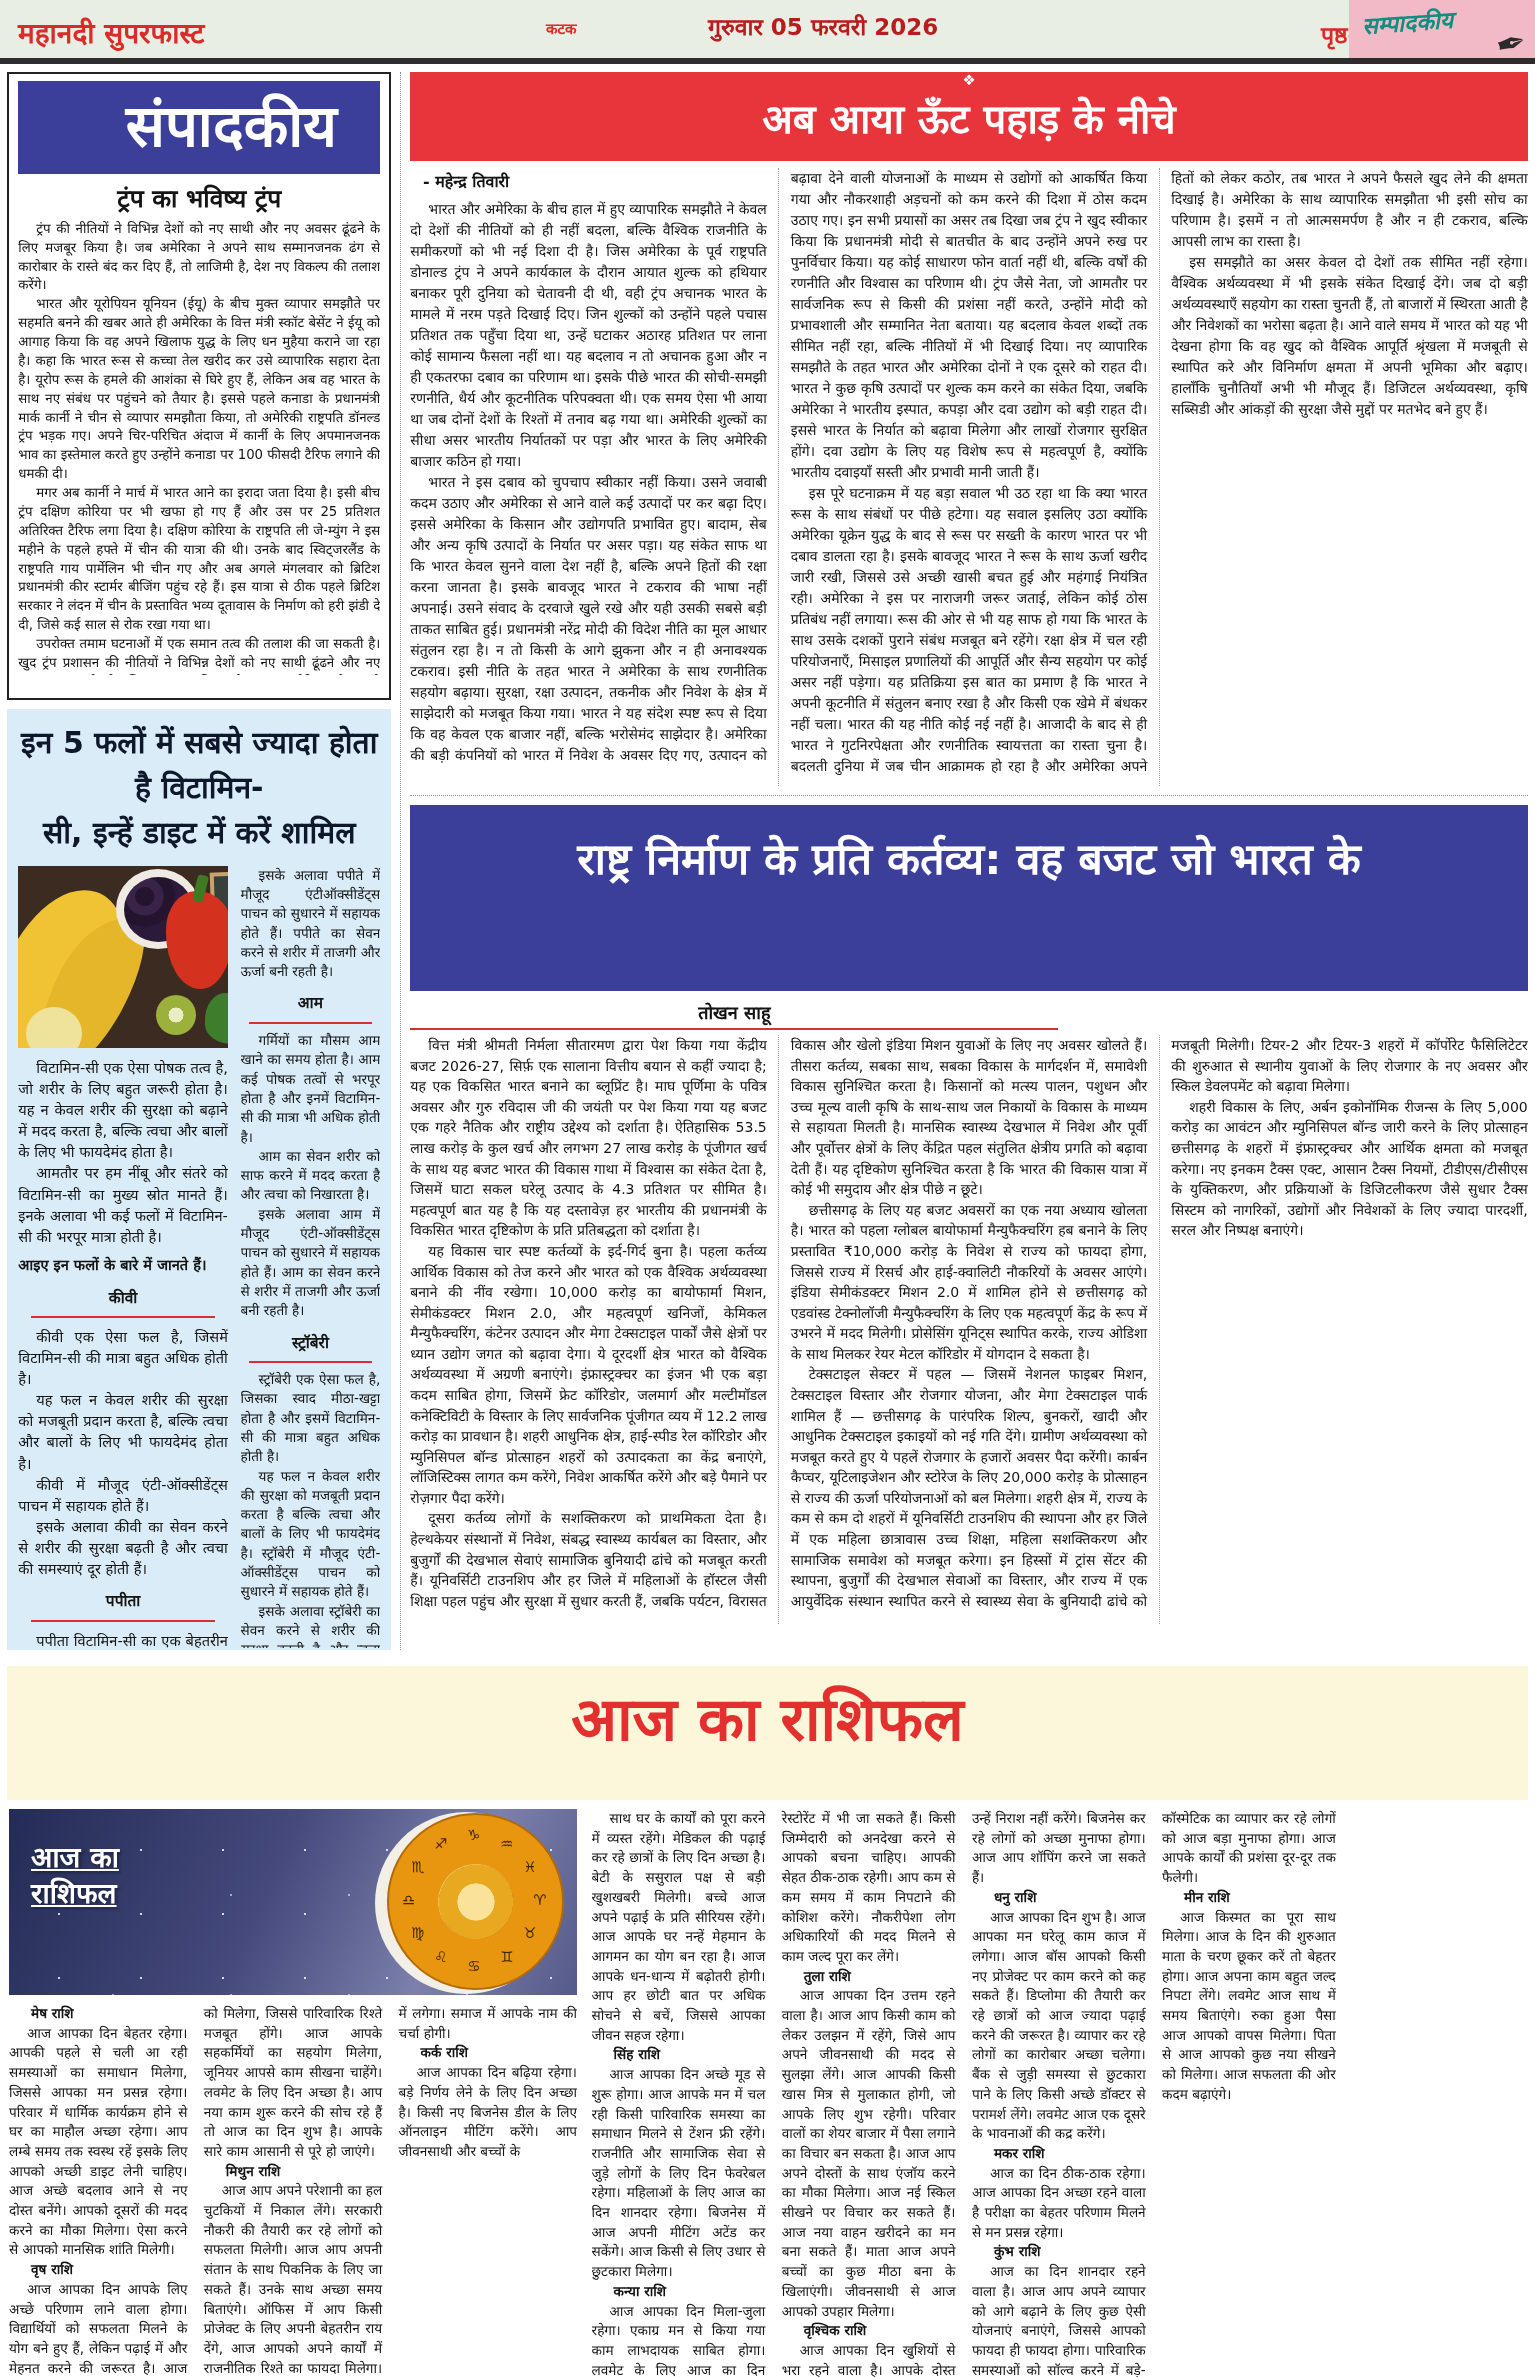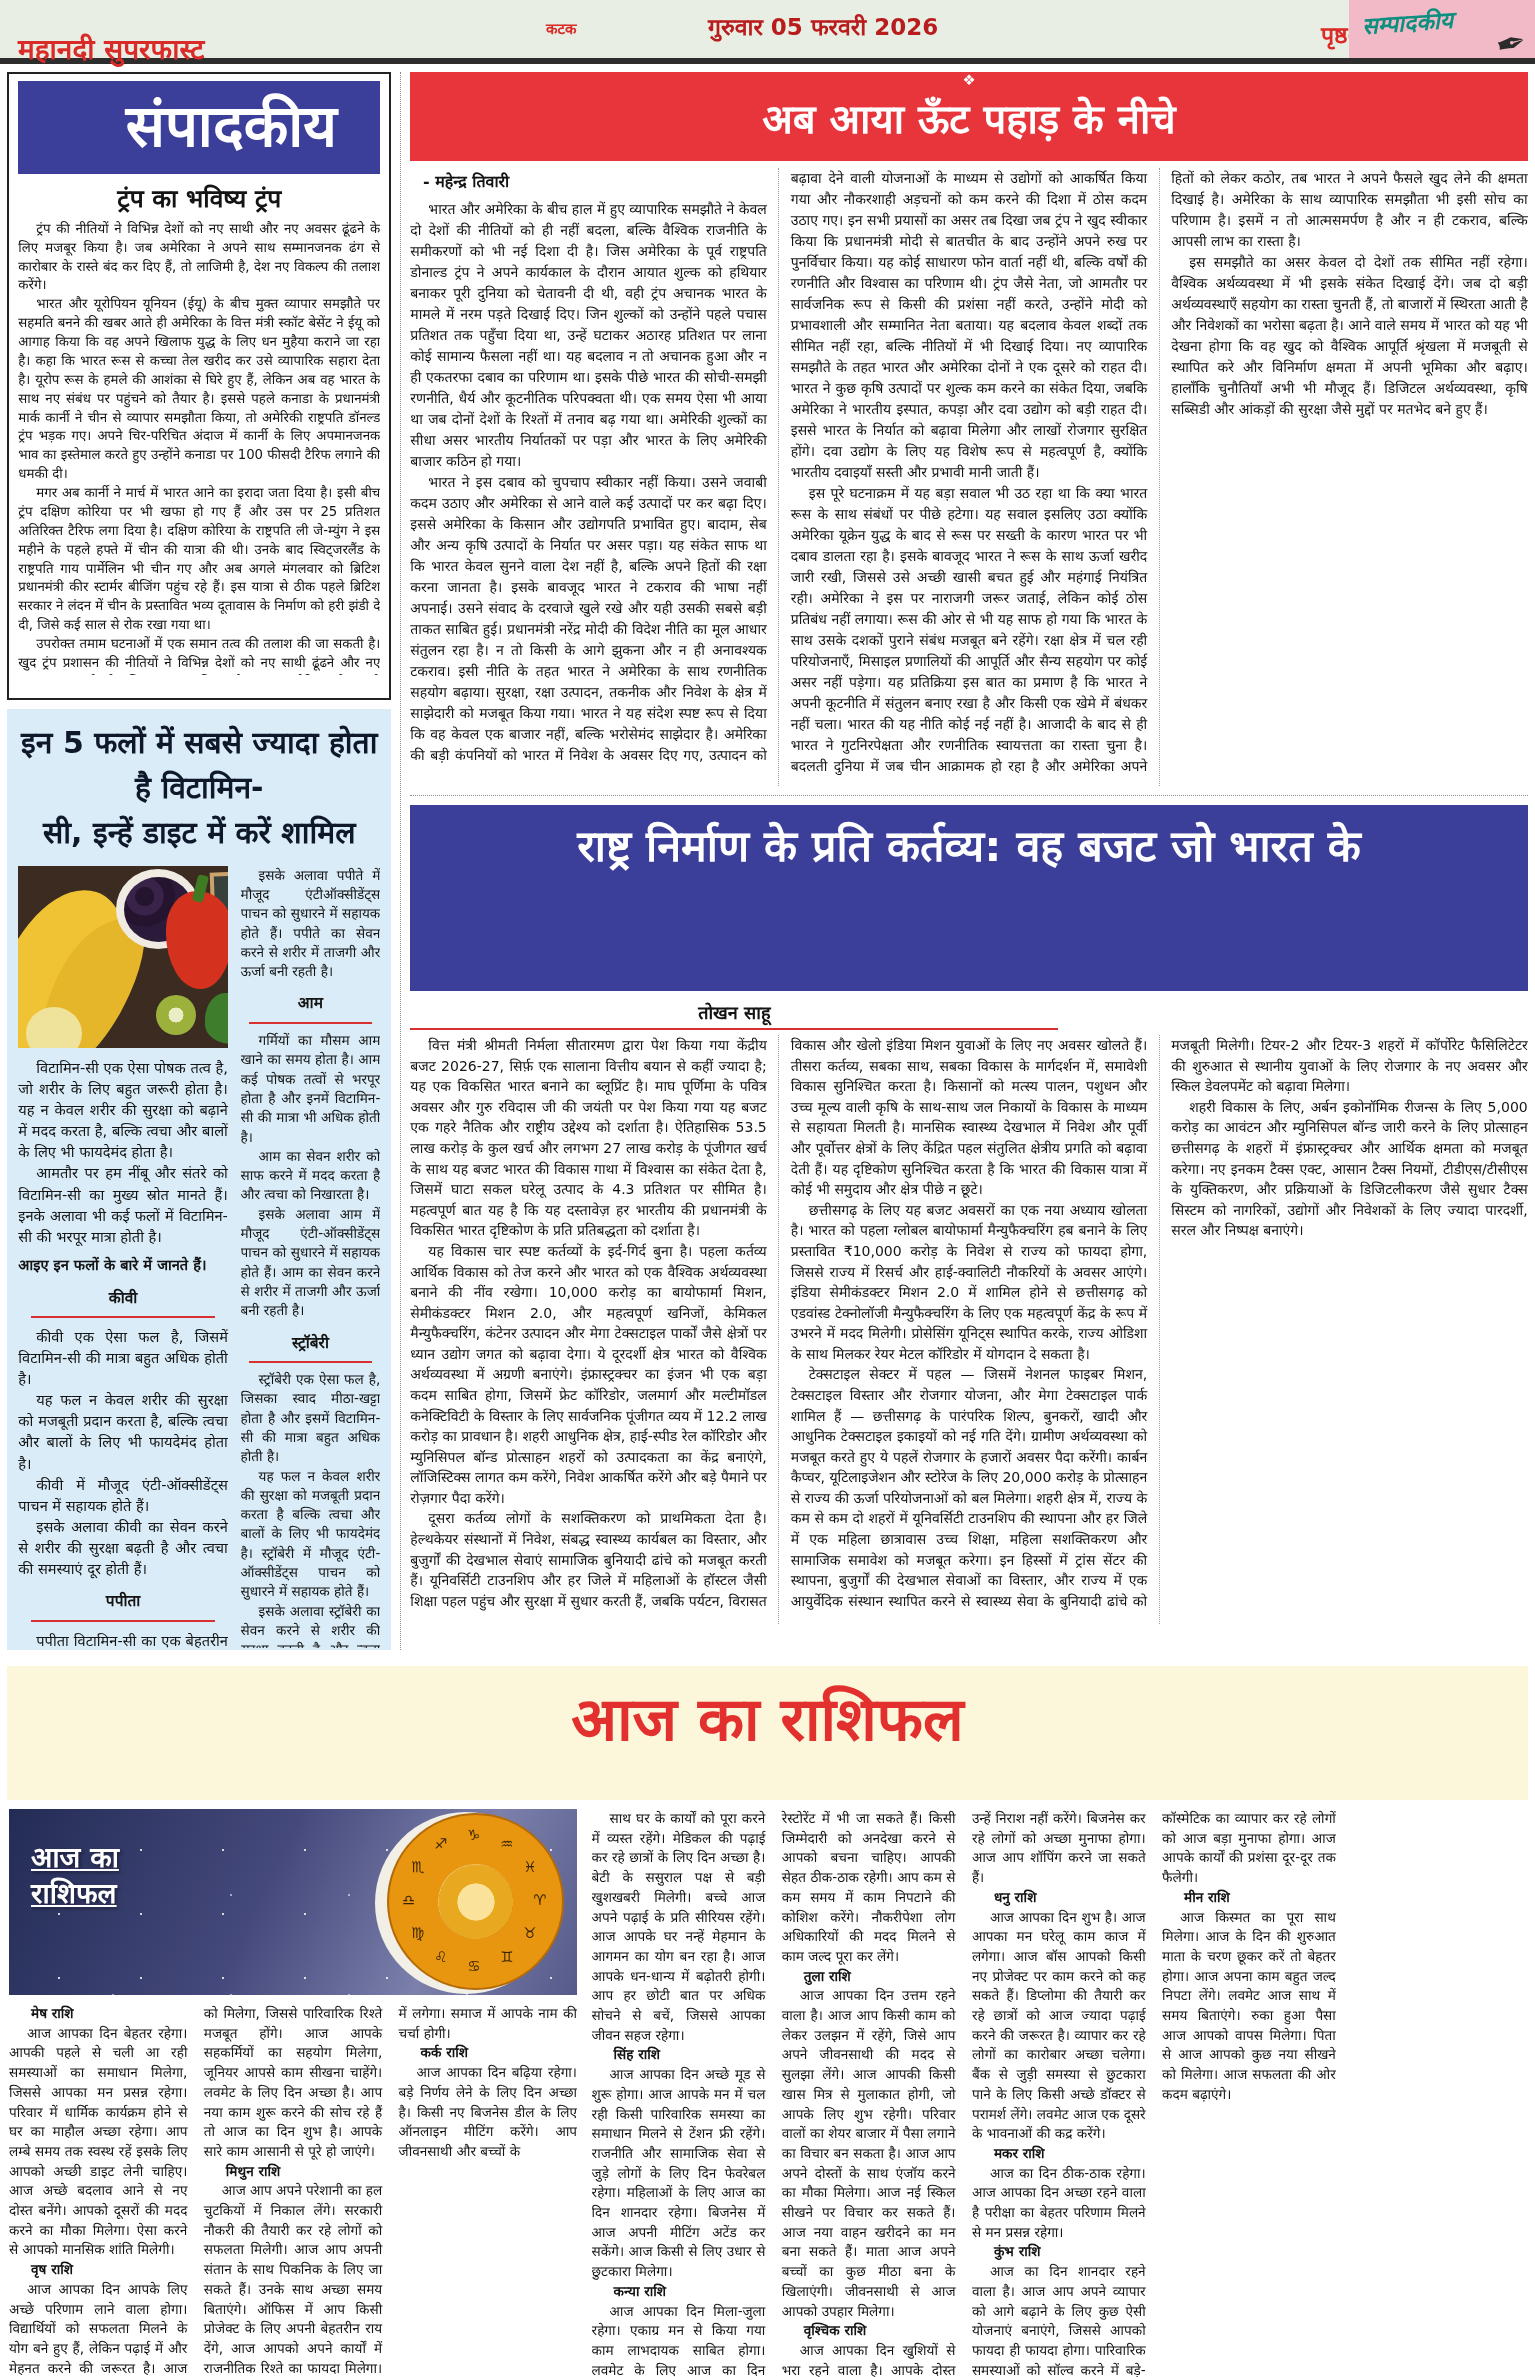--- a/index.html
+++ b/index.html
@@ -2,21 +2,21 @@
 <html style="font-size:14.6px"><head>
 <meta charset="utf-8">
 <style>
   * { margin:0; padding:0; box-sizing:border-box; }
   html,body { background:#fff; }
   body { font-family:"DejaVu Sans", sans-serif; color:#141414; width:1535px; }
   .page { width:1535px; height:2377px; background:#fff; overflow:hidden; position:relative; }
 
   
   .masthead { position:relative; height:58px; background:#e8eee3; }
-  .paper-name { position:absolute; left:18px; top:29px; font-size:28px; font-weight:700; color:#d92b28; }
+  .paper-name { position:absolute; left:18px; top:13px; font-size:28px; font-weight:700; color:#d92b28; }
   .m-city  { position:absolute; left:546px; top:18px; font-size:15px; font-weight:700; color:#d92b28; }
   .m-date  { position:absolute; left:708px; top:10px; font-size:23px; font-weight:700; color:#b91c1c; }
   .m-page  { position:absolute; left:1321px; top:18px; font-size:23px; font-weight:700; color:#d92b28; }
   .logo-box { position:absolute; right:0; top:0; width:186px; height:58px; background:#f2bac6; overflow:hidden; }
   .logo-text { position:absolute; left:12.7px; top:5.5px; font-size:23px; font-weight:700; color:#0e8f80; font-style:italic; transform:rotate(-4deg); }
   .pen-icon { position:absolute; right:9px; bottom:-5.5px; font-size:36px; color:#2b2b2b; transform:rotate(-15deg); }
   .top-rule { height:6.4px; background:#2d2d2d; }
 
   
   .main { display:flex; padding:7.3px; gap:9px; }
@@ -60,21 +60,21 @@
   .blk.lead { font-weight:700; margin:7.3px 0; }
   .blk.h { font-weight:700; font-size:15.5px; text-align:center; width:88%; margin:11px auto 7.3px; border-bottom:2.7px solid #d83030; padding-bottom:7.3px; }
   .blk.rh { font-weight:600; text-indent:22px; }
 
   
   .red-banner { position:relative; height:89px; background:#e8353c; color:#fff; font-size:40px; font-weight:700; text-align:center; line-height:95px; overflow:hidden; }
   .ornament { position:absolute; top:1.8px; left:50%; transform:translateX(-50%); font-size:14.6px; line-height:1; color:#fff; }
   .camel-body { margin-top:7.3px; height:618px; overflow:hidden; columns:3; column-gap:24px; column-rule:1.8px dotted #9a9a9a; column-fill:auto; font-size:14px; line-height:1.5; }
 
   .budget-sec { border-top:1.8px dotted #8b8b8b; margin-top:9px; padding-top:9px; }
-  .blue-banner { background:#3c3f99; color:#fff; text-align:center; font-size:43px; font-weight:700; line-height:1.9; height:186px; overflow:hidden; padding-top:1px; }
+  .blue-banner { background:#3c3f99; color:#fff; text-align:center; font-size:43px; font-weight:700; line-height:1.9; height:186px; overflow:hidden; padding-top:14px; }
   .byline2-wrap { width:58%; text-align:center; border-bottom:2.7px solid #d83030; padding:5.5px 0 3.6px; margin:3.6px 0 5.5px; font-size:18px; font-weight:700; }
   .budget-body { height:589px; overflow:hidden; columns:3; column-gap:24px; column-rule:1.8px dotted #9a9a9a; column-fill:auto; font-size:14px; line-height:1.47; }
 
   
   .rashi-banner { margin:9px 7.3px 0; height:134px; background:#fcf7da; color:#e2302e; font-size:60px; font-weight:700; text-align:center; line-height:107px; overflow:hidden; }
   .rashi-body { display:flex; gap:14.6px; padding:9px 9px 0; height:611px; overflow:hidden; }
   .rashi-left { width:568px; flex:none; }
   .rashi-img { position:relative; width:100%; height:186px; overflow:hidden;
     background:linear-gradient(115deg,#232c55 0%,#45497c 45%,#7c80ab 75%,#565a8a 100%);
   }

